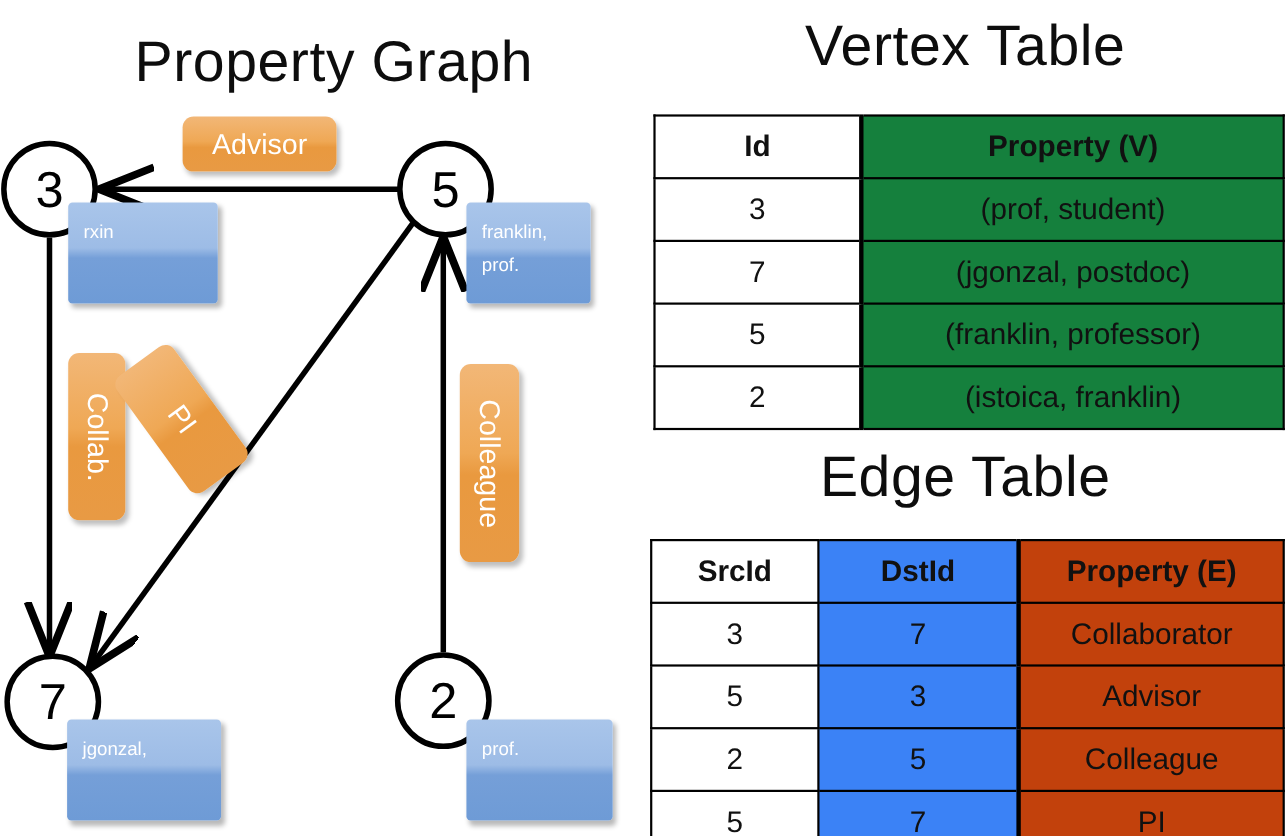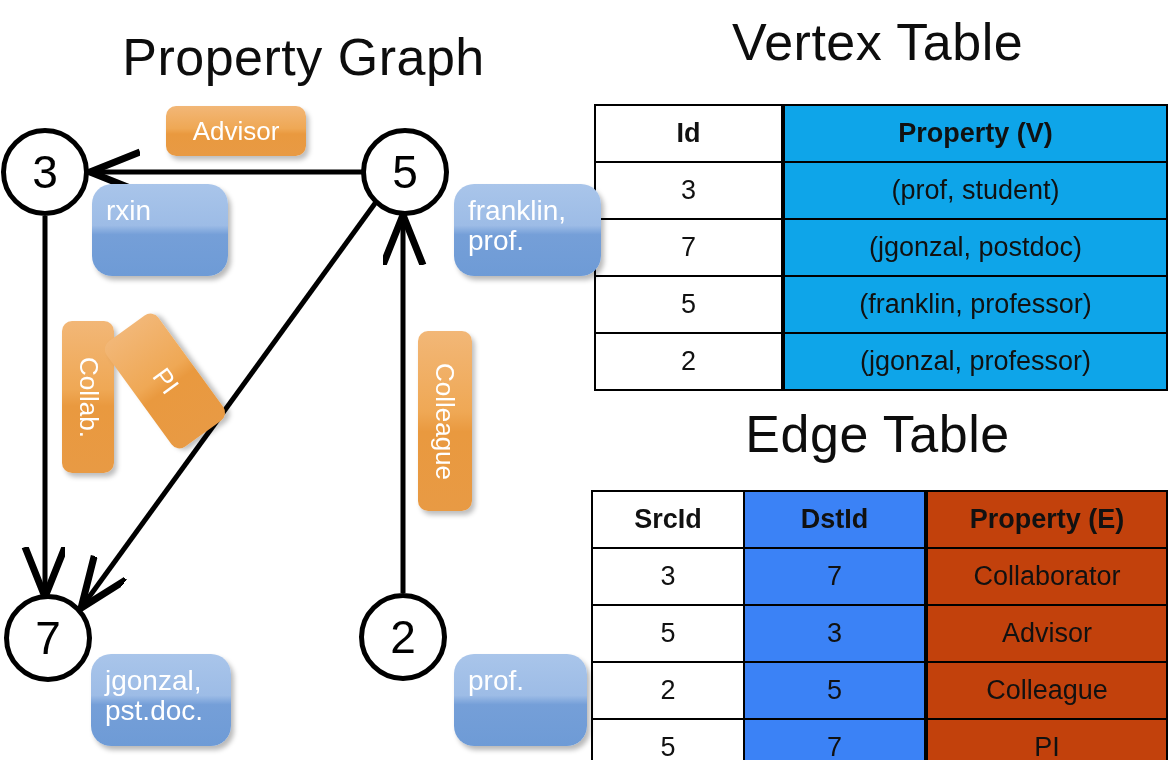--- a/index.html
+++ b/index.html
@@ -58,35 +58,34 @@
     z-index: 3;
   }
   #vertex-3 { left: 1px;   top: 40px;  }
   #vertex-5 { left: 361px; top: 40px;  }
   #vertex-7 { left: 4px;   top: 506px; }
   #vertex-2 { left: 359px; top: 505px; }
 
   
   .prop-box {
     position: absolute;
-    border-radius: 20px;
+    border-radius: 4px;
     background: linear-gradient(to bottom, #a9c5ea 0%, #9dbce6 45%, #759fd8 55%, #6e9bd6 100%);
     box-shadow: 3px 4px 5px rgba(0,0,0,0.28);
     color: #ffffff;
     font-family: "Liberation Sans", sans-serif;
     font-weight: 400;
-    font-size: 28px;
+    font-size: 17px;
     line-height: 30px;
     padding: 12px 0 12px 14px;
     box-sizing: border-box;
     z-index: 4;
-    margin-left: 30px;
   }
   #propbox-rxin     { left: 62px;  top: 96px;  width: 136px; height: 92px; }
-  #propbox-franklin { left: 424px; top: 96px;  width: 147px; height: 92px; }
+  #propbox-franklin { left: 424px; top: 96px;  width: 113px; height: 92px; }
   #propbox-jgonzal  { left: 61px;  top: 566px; width: 140px; height: 92px; }
   #propbox-istoica  { left: 424px; top: 566px; width: 133px; height: 92px; }
   .prop-line { display: block; white-space: nowrap; }
 
   
   .edge-label {
     position: absolute;
     border-radius: 10px;
     background: linear-gradient(to bottom, #f2b777 0%, #efa855 45%, #e9993f 56%, #e89a44 100%);
     box-shadow: 3px 4px 5px rgba(0,0,0,0.26);
@@ -140,21 +139,21 @@
     box-sizing: border-box;
   }
   .data-table th {
     font-weight: 700;
     font-size: 27px;
     height: 54px;
   }
 
   #vertex-table { left: 594px; top: 104px; width: 574px; }
   #vertex-table .col-id   { width: 188px; background: #ffffff; }
-  #vertex-table .col-prop { background: #0ea5e9; border-left-width: 4px; margin-top: 13px; }
+  #vertex-table .col-prop { background: #15803d; border-left-width: 4px; margin-top: 13px; }
 
   #edge-table { left: 591px; top: 490px; width: 577px; }
   #edge-table .col-src  { width: 152px; background: #ffffff; }
   #edge-table .col-dst  { width: 182px; background: #3b82f6; }
   #edge-table .col-prop { background: #c2410c; border-left-width: 4px; }
 </style>
 </head>
 <body>
 
 <div class="slide-title" id="title-property-graph">Property Graph</div>
@@ -196,21 +195,20 @@
 
   <div class="prop-box" id="propbox-rxin">
     <span class="prop-line">rxin</span>
   </div>
   <div class="prop-box" id="propbox-franklin">
     <span class="prop-line">franklin,</span>
     <span class="prop-line">prof.</span>
   </div>
   <div class="prop-box" id="propbox-jgonzal">
     <span class="prop-line">jgonzal,</span>
-    <span class="prop-line">pst.doc.</span>
   </div>
   <div class="prop-box" id="propbox-istoica">
     <span class="prop-line">prof.</span>
   </div>
 
   <div class="edge-label" id="edgelabel-advisor">
     <span>Advisor</span>
   </div>
   <div class="edge-label" id="edgelabel-collab">
     <span class="rot">Collab.</span>
@@ -239,21 +237,21 @@
     <tr>
       <td class="col-id">7</td>
       <td class="col-prop">(jgonzal, postdoc)</td>
     </tr>
     <tr>
       <td class="col-id">5</td>
       <td class="col-prop">(franklin, professor)</td>
     </tr>
     <tr>
       <td class="col-id">2</td>
-      <td class="col-prop">(jgonzal, professor)</td>
+      <td class="col-prop">(istoica, franklin)</td>
     </tr>
   </tbody>
 </table>
 
 <table class="data-table" id="edge-table">
   <thead>
     <tr>
       <th class="col-src">SrcId</th>
       <th class="col-dst">DstId</th>
       <th class="col-prop">Property (E)</th>

